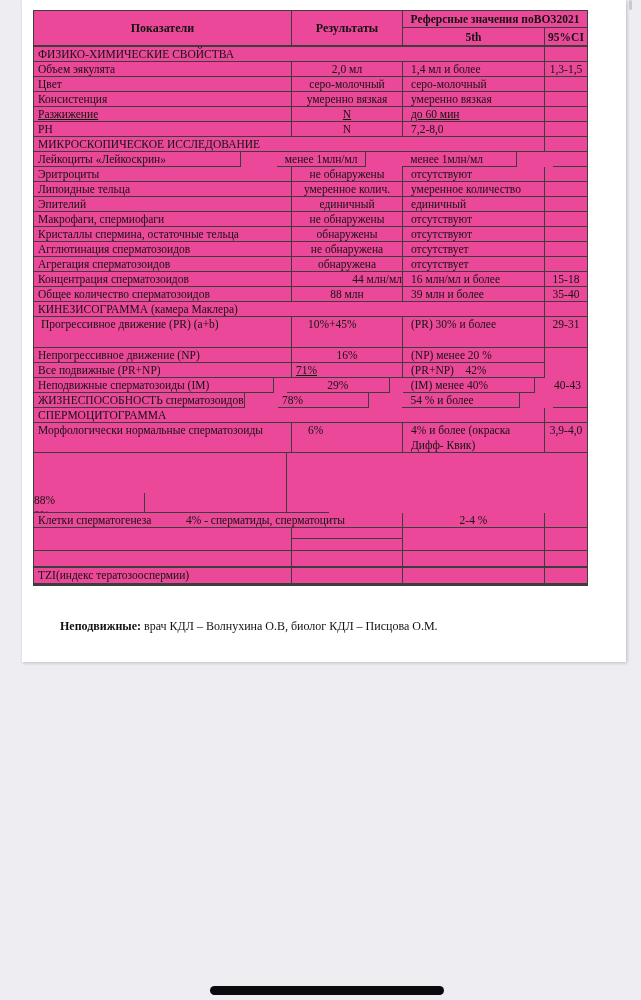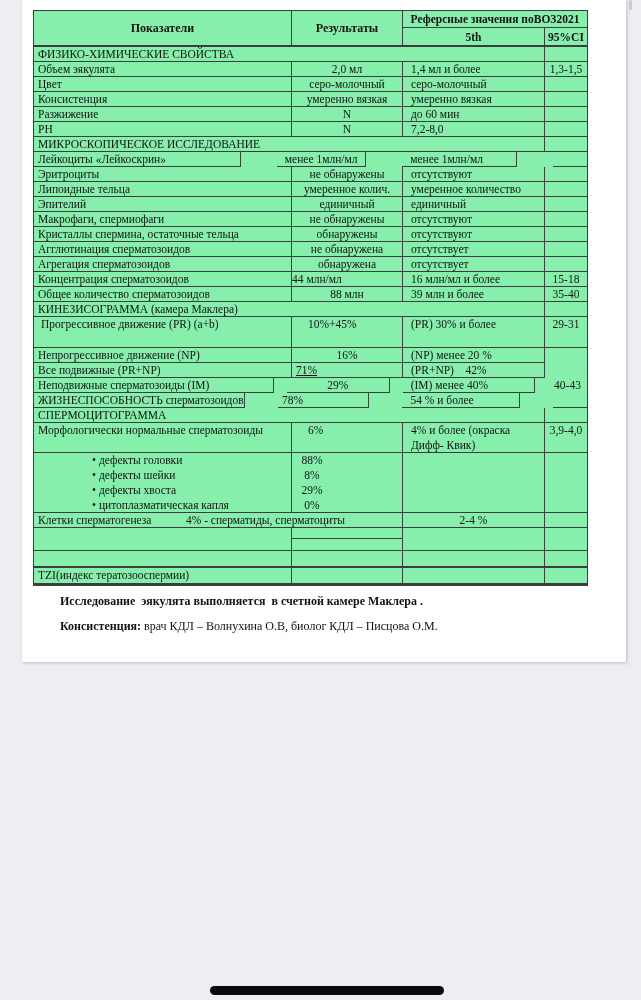--- a/index.html
+++ b/index.html
@@ -15,21 +15,21 @@
     position: absolute; left: 22px; top: 0;
     width: 604px; height: 662px;
     background: #ffffff;
     box-shadow: 1px 1px 3px rgba(60,60,80,.28);
   }
   .rtable {
     position: absolute; left: 11px; top: 10px;
     width: 555px;
     border: 1px solid var(--bc);
     border-bottom-width: 2px;
-    background: #86efac;
+    background: #ec4899;
   }
   .thead { display: flex; height: 36px; border-bottom: 2px solid var(--bc); }
   .hcell {
     font-weight: bold; font-size: 12px;
     display: flex; align-items: center; justify-content: center;
     white-space: pre; overflow: hidden;
   }
   .hc1 { width: 258px; border-right: 1px solid var(--bc); }
   .hc2 { width: 111px; border-right: 1px solid var(--bc); }
   .hright { width: 184px; display: flex; flex-direction: column; }
@@ -97,21 +97,21 @@
           <div class="tcell" style="width: 111px; border-right: 1px solid rgb(61, 61, 61); border-bottom: 1px solid rgb(61, 61, 61); text-align: center;"><span>серо-молочный</span></div>
           <div class="tcell" style="width: 142px; border-right: 1px solid rgb(61, 61, 61); border-bottom: 1px solid rgb(61, 61, 61); padding-left: 8px;"><span>серо-молочный</span></div>
           <div class="tcell" style="width: 42px; border-bottom: 1px solid rgb(61, 61, 61); text-align: center;"><span></span></div>
         </div>
         <div class="trow" style="height: 15px;">
           <div class="tcell" style="width: 258px; border-right: 1px solid rgb(61, 61, 61); border-bottom: 1px solid rgb(61, 61, 61); padding-left: 4px;"><span>Консистенция</span></div>
           <div class="tcell" style="width: 111px; border-right: 1px solid rgb(61, 61, 61); border-bottom: 1px solid rgb(61, 61, 61); text-align: center;"><span>умеренно вязкая</span></div>
           <div class="tcell" style="width: 142px; border-right: 1px solid rgb(61, 61, 61); border-bottom: 1px solid rgb(61, 61, 61); padding-left: 8px;"><span>умеренно вязкая</span></div>
           <div class="tcell" style="width: 42px; border-bottom: 1px solid rgb(61, 61, 61); text-align: center;"><span></span></div>
         </div>
-        <div class="trow" style="height: 15px;">
+        <div class="trow" style="height: 15px; text-decoration: underline;">
           <div class="tcell" style="width: 258px; border-right: 1px solid rgb(61, 61, 61); border-bottom: 1px solid rgb(61, 61, 61); padding-left: 4px;"><span>Разжижение</span></div>
           <div class="tcell" style="width: 111px; border-right: 1px solid rgb(61, 61, 61); border-bottom: 1px solid rgb(61, 61, 61); text-align: center;"><span>N</span></div>
           <div class="tcell" style="width: 142px; border-right: 1px solid rgb(61, 61, 61); border-bottom: 1px solid rgb(61, 61, 61); padding-left: 8px;"><span>до 60 мин</span></div>
           <div class="tcell" style="width: 42px; border-bottom: 1px solid rgb(61, 61, 61); text-align: center;"><span></span></div>
         </div>
         <div class="trow" style="height: 15px;">
           <div class="tcell" style="width: 258px; border-right: 1px solid rgb(61, 61, 61); border-bottom: 1px solid rgb(61, 61, 61); padding-left: 4px;"><span>PH</span></div>
           <div class="tcell" style="width: 111px; border-right: 1px solid rgb(61, 61, 61); border-bottom: 1px solid rgb(61, 61, 61); text-align: center;"><span>N</span></div>
           <div class="tcell" style="width: 142px; border-right: 1px solid rgb(61, 61, 61); border-bottom: 1px solid rgb(61, 61, 61); padding-left: 8px;"><span>7,2-8,0</span></div>
           <div class="tcell" style="width: 42px; border-bottom: 1px solid rgb(61, 61, 61); text-align: center;"><span></span></div>
@@ -163,21 +163,21 @@
           <div class="tcell" style="width: 42px; border-bottom: 1px solid rgb(61, 61, 61); text-align: center;"><span></span></div>
         </div>
         <div class="trow" style="height: 15px;">
           <div class="tcell" style="width: 258px; border-right: 1px solid rgb(61, 61, 61); border-bottom: 1px solid rgb(61, 61, 61); padding-left: 4px;"><span>Агрегация сперматозоидов</span></div>
           <div class="tcell" style="width: 111px; border-right: 1px solid rgb(61, 61, 61); border-bottom: 1px solid rgb(61, 61, 61); text-align: center;"><span>обнаружена</span></div>
           <div class="tcell" style="width: 142px; border-right: 1px solid rgb(61, 61, 61); border-bottom: 1px solid rgb(61, 61, 61); padding-left: 8px;"><span>отсутствует</span></div>
           <div class="tcell" style="width: 42px; border-bottom: 1px solid rgb(61, 61, 61); text-align: center;"><span></span></div>
         </div>
         <div class="trow" style="height: 15px;">
           <div class="tcell" style="width: 258px; border-right: 1px solid rgb(61, 61, 61); border-bottom: 1px solid rgb(61, 61, 61); padding-left: 4px;"><span class="b">Концентрация</span><span> сперматозоидов</span></div>
-          <div class="tcell" style="width: 111px; border-right: 1px solid rgb(61, 61, 61); border-bottom: 1px solid rgb(61, 61, 61); text-align: left;"><span>44 млн/мл</span></div>
+          <div class="tcell" style="width: 111px; border-right: 1px solid rgb(61, 61, 61); border-bottom: 1px solid rgb(61, 61, 61); text-align: right;"><span>44 млн/мл</span></div>
           <div class="tcell" style="width: 142px; border-right: 1px solid rgb(61, 61, 61); border-bottom: 1px solid rgb(61, 61, 61); padding-left: 8px;"><span>16 млн/мл и более</span></div>
           <div class="tcell" style="width: 42px; border-bottom: 1px solid rgb(61, 61, 61); text-align: center;"><span>15-18</span></div>
         </div>
         <div class="trow" style="height: 15px;">
           <div class="tcell" style="width: 258px; border-right: 1px solid rgb(61, 61, 61); border-bottom: 1px solid rgb(61, 61, 61); padding-left: 4px;"><span class="b">Общее количество</span><span> сперматозоидов</span></div>
           <div class="tcell" style="width: 111px; border-right: 1px solid rgb(61, 61, 61); border-bottom: 1px solid rgb(61, 61, 61); text-align: center;"><span>88 млн</span></div>
           <div class="tcell" style="width: 142px; border-right: 1px solid rgb(61, 61, 61); border-bottom: 1px solid rgb(61, 61, 61); padding-left: 8px;"><span>39 млн и более</span></div>
           <div class="tcell" style="width: 42px; border-bottom: 1px solid rgb(61, 61, 61); text-align: center;"><span>35-40</span></div>
         </div>
         <div class="trow" style="height: 15px;">
@@ -218,22 +218,21 @@
           <div class="tcell" style="width: 511px; border-right: 1px solid rgb(61, 61, 61); border-bottom: 1px solid rgb(61, 61, 61); padding-left: 4px;"><span class="b">СПЕРМОЦИТОГРАММА</span></div>
           <div class="tcell" style="width: 42px; border-bottom: 1px solid rgb(61, 61, 61);"></div>
         </div>
         <div class="trow" style="height: 30px;">
           <div class="tcell" style="width: 258px; border-right: 1px solid rgb(61, 61, 61); border-bottom: 1px solid rgb(61, 61, 61); padding-left: 4px;"><span>Морфологически нормальные сперматозоиды</span></div>
           <div class="tcell" style="width: 111px; border-right: 1px solid rgb(61, 61, 61); border-bottom: 1px solid rgb(61, 61, 61); padding-left: 16px;"><span>6%</span></div>
           <div class="tcell" style="width: 142px; border-right: 1px solid rgb(61, 61, 61); border-bottom: 1px solid rgb(61, 61, 61); padding-left: 8px;"><div class="ln">4% и более (окраска</div><div class="ln">Дифф- Квик)</div></div>
           <div class="tcell" style="width: 42px; border-bottom: 1px solid rgb(61, 61, 61); text-align: center;"><span>3,9-4,0</span></div>
         </div>
         <div class="trow" style="height: 60px;">
-          <div class="tcell" style="width: 258px; border-right: 1px solid rgb(61, 61, 61); border-bottom: 1px solid rgb(61, 61, 61); padding-left: 58px;"><div class="ln">• дефекты головки</div><div class="ln">• дефекты шейки</div><div class="ln">• дефекты хвоста</div><div class="ln">• цитоплазматическая капля</div></div>
-          <div class="tcell" style="width: 111px; border-right: 1px solid rgb(61, 61, 61); border-bottom: 1px solid rgb(61, 61, 61); text-align: center; padding-right: 70px;"><div class="ln">88%</div><div class="ln">8%</div><div class="ln">29%</div><div class="ln">0%</div></div>
+          <div class="tcell" style="width: 111px; border-right: 1px solid rgb(61, 61, 61); border-bottom: 1px solid rgb(61, 61, 61); text-align: left; padding-right: 70px; margin-top: 40px;"><div class="ln">88%</div><div class="ln">8%</div><div class="ln">29%</div><div class="ln">0%</div></div>
           <div class="tcell" style="width: 142px; border-right: 1px solid rgb(61, 61, 61); border-bottom: 1px solid rgb(61, 61, 61);"></div>
           <div class="tcell" style="width: 42px; border-bottom: 1px solid rgb(61, 61, 61);"></div>
         </div>
         <div class="trow" style="height: 15px;">
           <div class="tcell" style="width: 369px; border-right: 1px solid rgb(61, 61, 61); border-bottom: 1px solid rgb(61, 61, 61); padding-left: 4px;"><span>Клетки сперматогенеза            4% - сперматиды, сперматоциты</span></div>
           <div class="tcell" style="width: 142px; border-right: 1px solid rgb(61, 61, 61); border-bottom: 1px solid rgb(61, 61, 61); text-align: center;"><span>2-4 %</span></div>
           <div class="tcell" style="width: 42px; border-bottom: 1px solid rgb(61, 61, 61);"></div>
         </div>
         <div class="trow" style="height: 23px;">
           <div class="tcell" style="width: 258px; border-right: 1px solid rgb(61, 61, 61); border-bottom: 1px solid rgb(61, 61, 61);"></div>
@@ -248,17 +247,16 @@
           <div class="tcell" style="width: 42px; border-bottom: 2px solid rgb(61, 61, 61);"></div>
         </div>
         <div class="trow" style="height: 16px;">
           <div class="tcell" style="width: 258px; border-right: 1px solid rgb(61, 61, 61); border-bottom: 1px solid rgb(61, 61, 61); padding-left: 4px;"><span class="b">TZI(индекс тератозооспермии)</span></div>
           <div class="tcell" style="width: 111px; border-right: 1px solid rgb(61, 61, 61); border-bottom: 1px solid rgb(61, 61, 61);"></div>
           <div class="tcell" style="width: 142px; border-right: 1px solid rgb(61, 61, 61); border-bottom: 1px solid rgb(61, 61, 61);"></div>
           <div class="tcell" style="width: 42px; border-bottom: 1px solid rgb(61, 61, 61);"></div>
         </div>
       </div>
   </div>
-  <div class="note1">Исследование  эякулята выполняется  в счетной камере Маклера .</div>
-  <div class="note2"><span class="lbl">Консистенция:</span><span> врач КДЛ – Волнухина О.В, биолог КДЛ – Писцова О.М.</span></div>
+  <div class="note2"><span class="lbl">Неподвижные:</span><span> врач КДЛ – Волнухина О.В, биолог КДЛ – Писцова О.М.</span></div>
 </div>
 <div class="scrollbar"></div>
 <div class="home"></div>
 
 </body></html>

